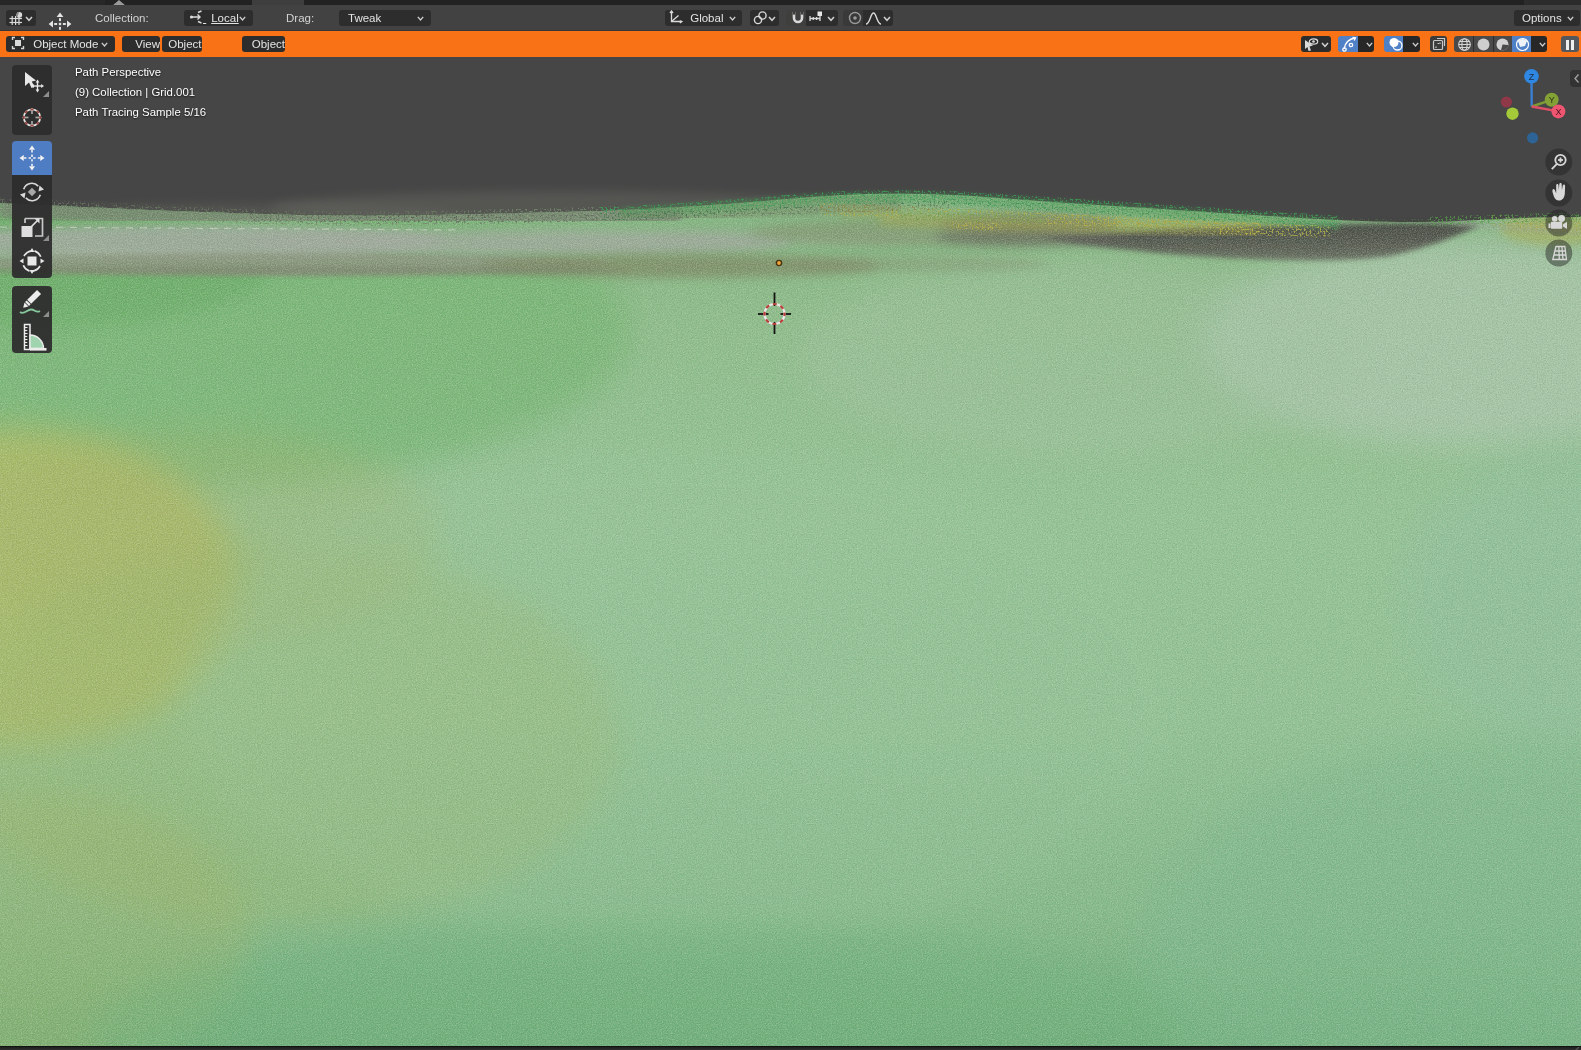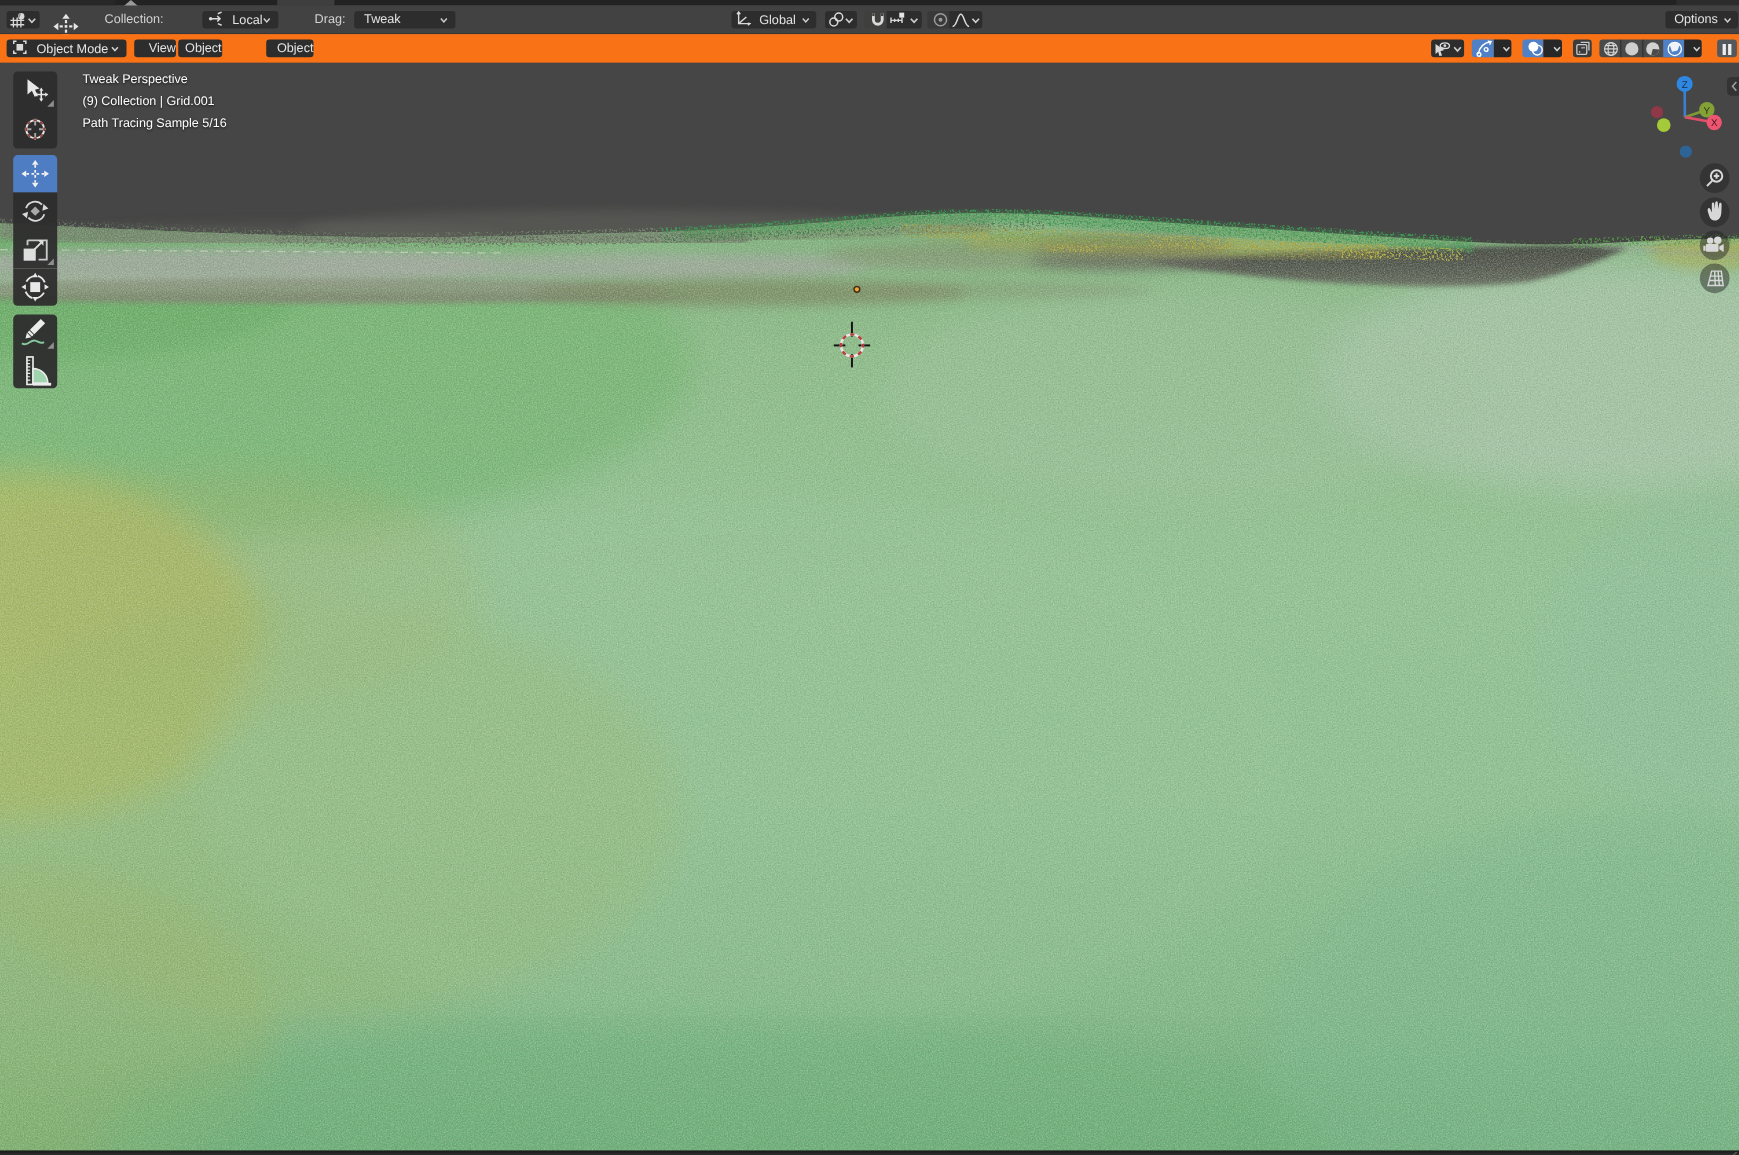--- a/index.html
+++ b/index.html
@@ -58,35 +58,35 @@
         <rect x="11" y="14.9" width="2" height="2.9"></rect>
         <rect x="6.2" y="11" width="2.9" height="2"></rect>
         <rect x="14.9" y="11" width="2.9" height="2"></rect>
         <path d="M12,0.6 L15.4,5 L8.6,5 Z"></path>
         <path d="M12,23.4 L15.4,19 L8.6,19 Z"></path>
         <path d="M0.6,12 L5,8.6 L5,15.4 Z"></path>
         <path d="M23.4,12 L19,8.6 L19,15.4 Z"></path>
       </g>
     </svg>
     <div class="lbl" style="left:95px;">Collection:</div>
-    <div class="btn" style="left:184px;width:69px;text-align:left;">
+    <div class="btn" style="left:184px;width:69px;text-align:left;text-decoration:underline;">
       <svg width="14" height="14" viewBox="0 0 14 14" style="vertical-align:-2px;margin-left:5px">
         <g stroke="#d9d9d9" stroke-width="1.4" fill="none">
           <path d="M2,7 L11,7 M8.5,4.5 L11,7 L8.5,9.5"></path>
           <path d="M9,2.5 L12.5,1 M9,11.5 L12.5,13"></path>
           <circle cx="2.5" cy="7" r="1.6" fill="#d9d9d9" stroke="none"></circle>
         </g>
       </svg>
       <span style="margin-left:5px">Local</span>
       <svg class="chev" style="position:absolute;right:6px;top:4px" viewBox="0 0 10 10">
           <path d="M2,3.2 L5,6.6 L8,3.2" stroke="#cfcfcf" stroke-width="1.5" fill="none"></path>
         </svg>
     </div>
     <div class="lbl" style="left:286px;">Drag:</div>
-    <div class="btn" style="left:322px;width:92px;text-align:left;">
+    <div class="btn" style="left:339px;width:92px;text-align:left;">
       <span style="margin-left:9px">Tweak</span>
       <svg class="chev" style="position:absolute;right:6px;top:4px" viewBox="0 0 10 10">
           <path d="M2,3.2 L5,6.6 L8,3.2" stroke="#cfcfcf" stroke-width="1.5" fill="none"></path>
         </svg>
     </div>
     <div class="btn" style="left:665px;width:77px;text-align:left;">
       <svg width="14" height="14" viewBox="0 0 14 14" style="vertical-align:-2px;margin-left:4px">
         <g stroke="#d9d9d9" stroke-width="1.3" fill="none">
           <path d="M2.5,1.5 L2.5,11.5 L12.5,11.5"></path>
           <path d="M2.5,11.5 L9.5,5.5"></path>
@@ -530,21 +530,21 @@
           <path d="M18,29.5 L31,29.5 L31,27 M18,26.5 A11,11 0 0 0 29,15.5 L29,14 L18,14 Z" fill="none"></path>
           <path d="M18,15 A13.5,13.5 0 0 1 31.5,28.5 L18,28.5 Z" fill="#9fd4ae" stroke="#ececec" stroke-width="1.4"></path>
           <path d="M19,29.5 L19,27.5 M21.5,29.5 L21.5,27.8 M24,29.5 L24,27.5 M26.5,29.5 L26.5,27.8 M29,29.5 L29,27.5 M31.5,29.5 L31.5,27.8" stroke="#ececec" stroke-width="1"></path>
           <rect x="18,26" width="16" height="3.4" fill="none"></rect>
           <rect x="18" y="28" width="16.5" height="2.6" fill="#ececec"></rect>
         </g>
       </svg>
     </div>
   </div>
 
-  <div class="ovtext" style="top:66px;">Tweak Perspective</div>
+  <div class="ovtext" style="top:66px;">Path Perspective</div>
   <div class="ovtext" style="top:86px;">(9) Collection | Grid.001</div>
   <div class="ovtext" style="top:106px;">Path Tracing Sample 5/16</div>
 
   <div class="abs" id="status">
     <svg class="abs" style="right:1px;top:0px" width="10" height="7" viewBox="0 0 10 7">
       <path d="M9,0 L2,7 M9,3.5 L5.5,7" stroke="#5a5a5a" stroke-width="1.2"></path>
     </svg>
   </div>
 </div>
 

